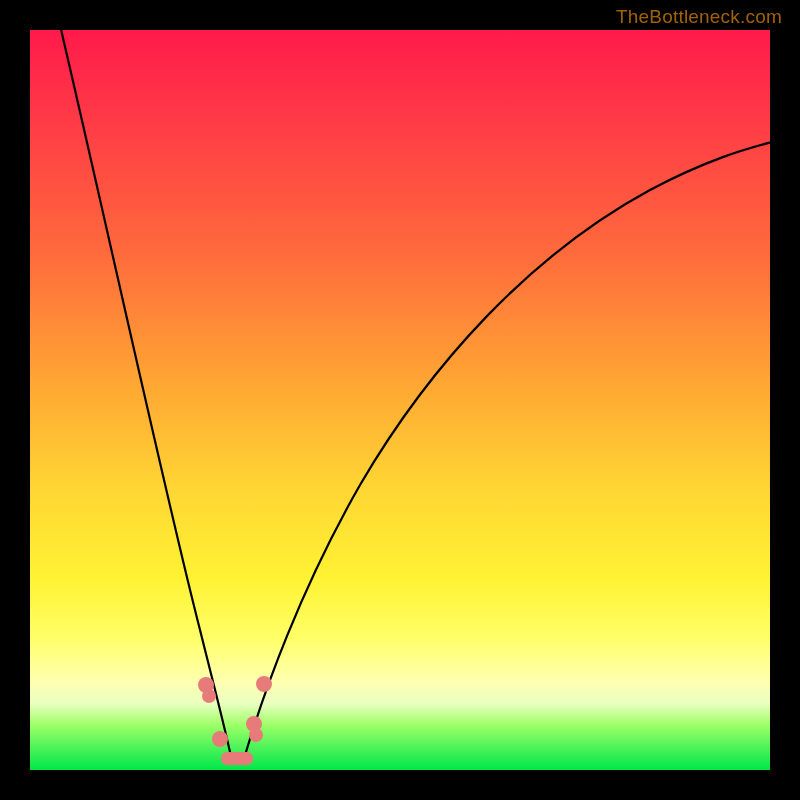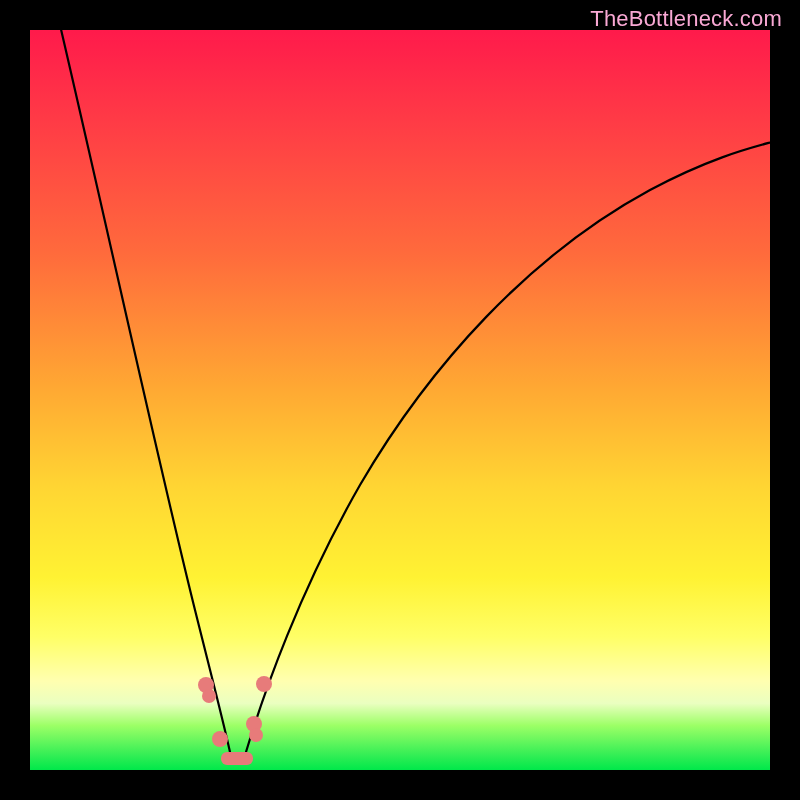--- a/index.html
+++ b/index.html
@@ -39,22 +39,22 @@
       #eaffc0 91%,
       #9cff66 94%,
       #33ee55 98%,
       #00e84a 100%
     );
   }
   .watermark {
     position: absolute;
     top: 6px;
     right: 18px;
-    color: #f9a8d4;
-    font-size: 22px;
+    color: #a16207;
+    font-size: 19px;
     letter-spacing: 0.2px;
     user-select: none;
   }
   svg.curves {
     position: absolute;
     left: 0;
     top: 0;
     width: 740px;
     height: 740px;
     overflow: visible;

